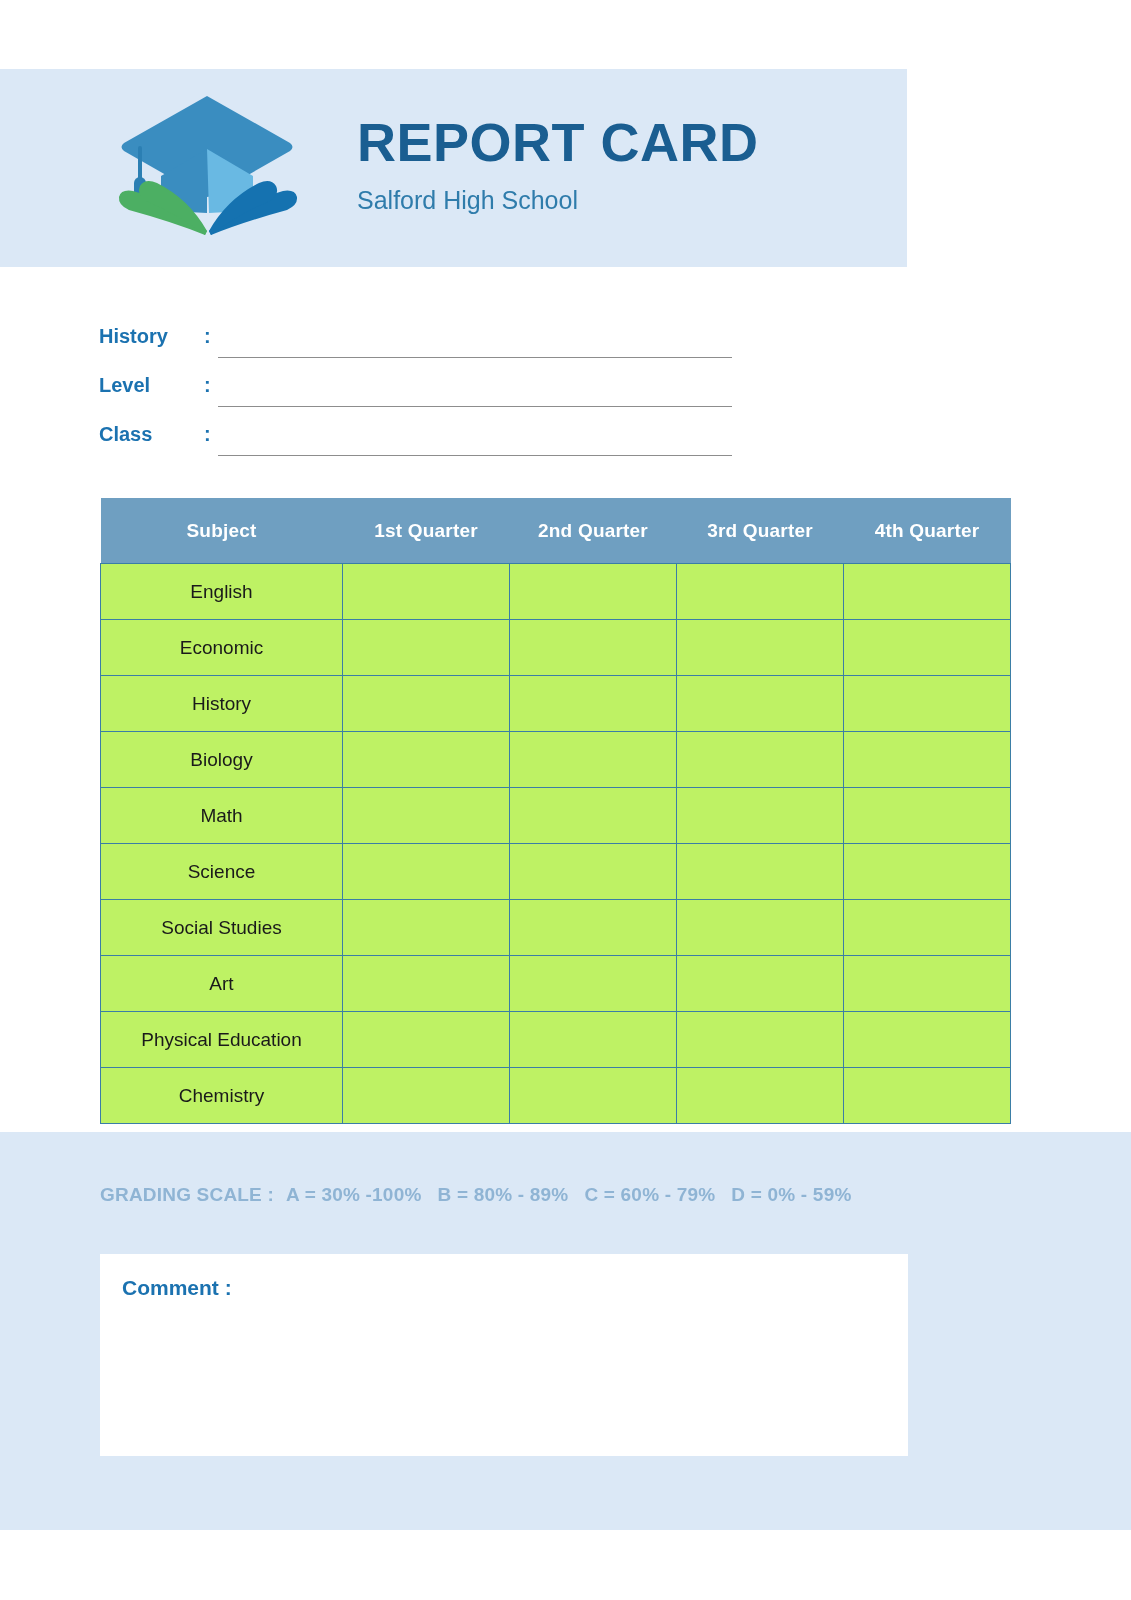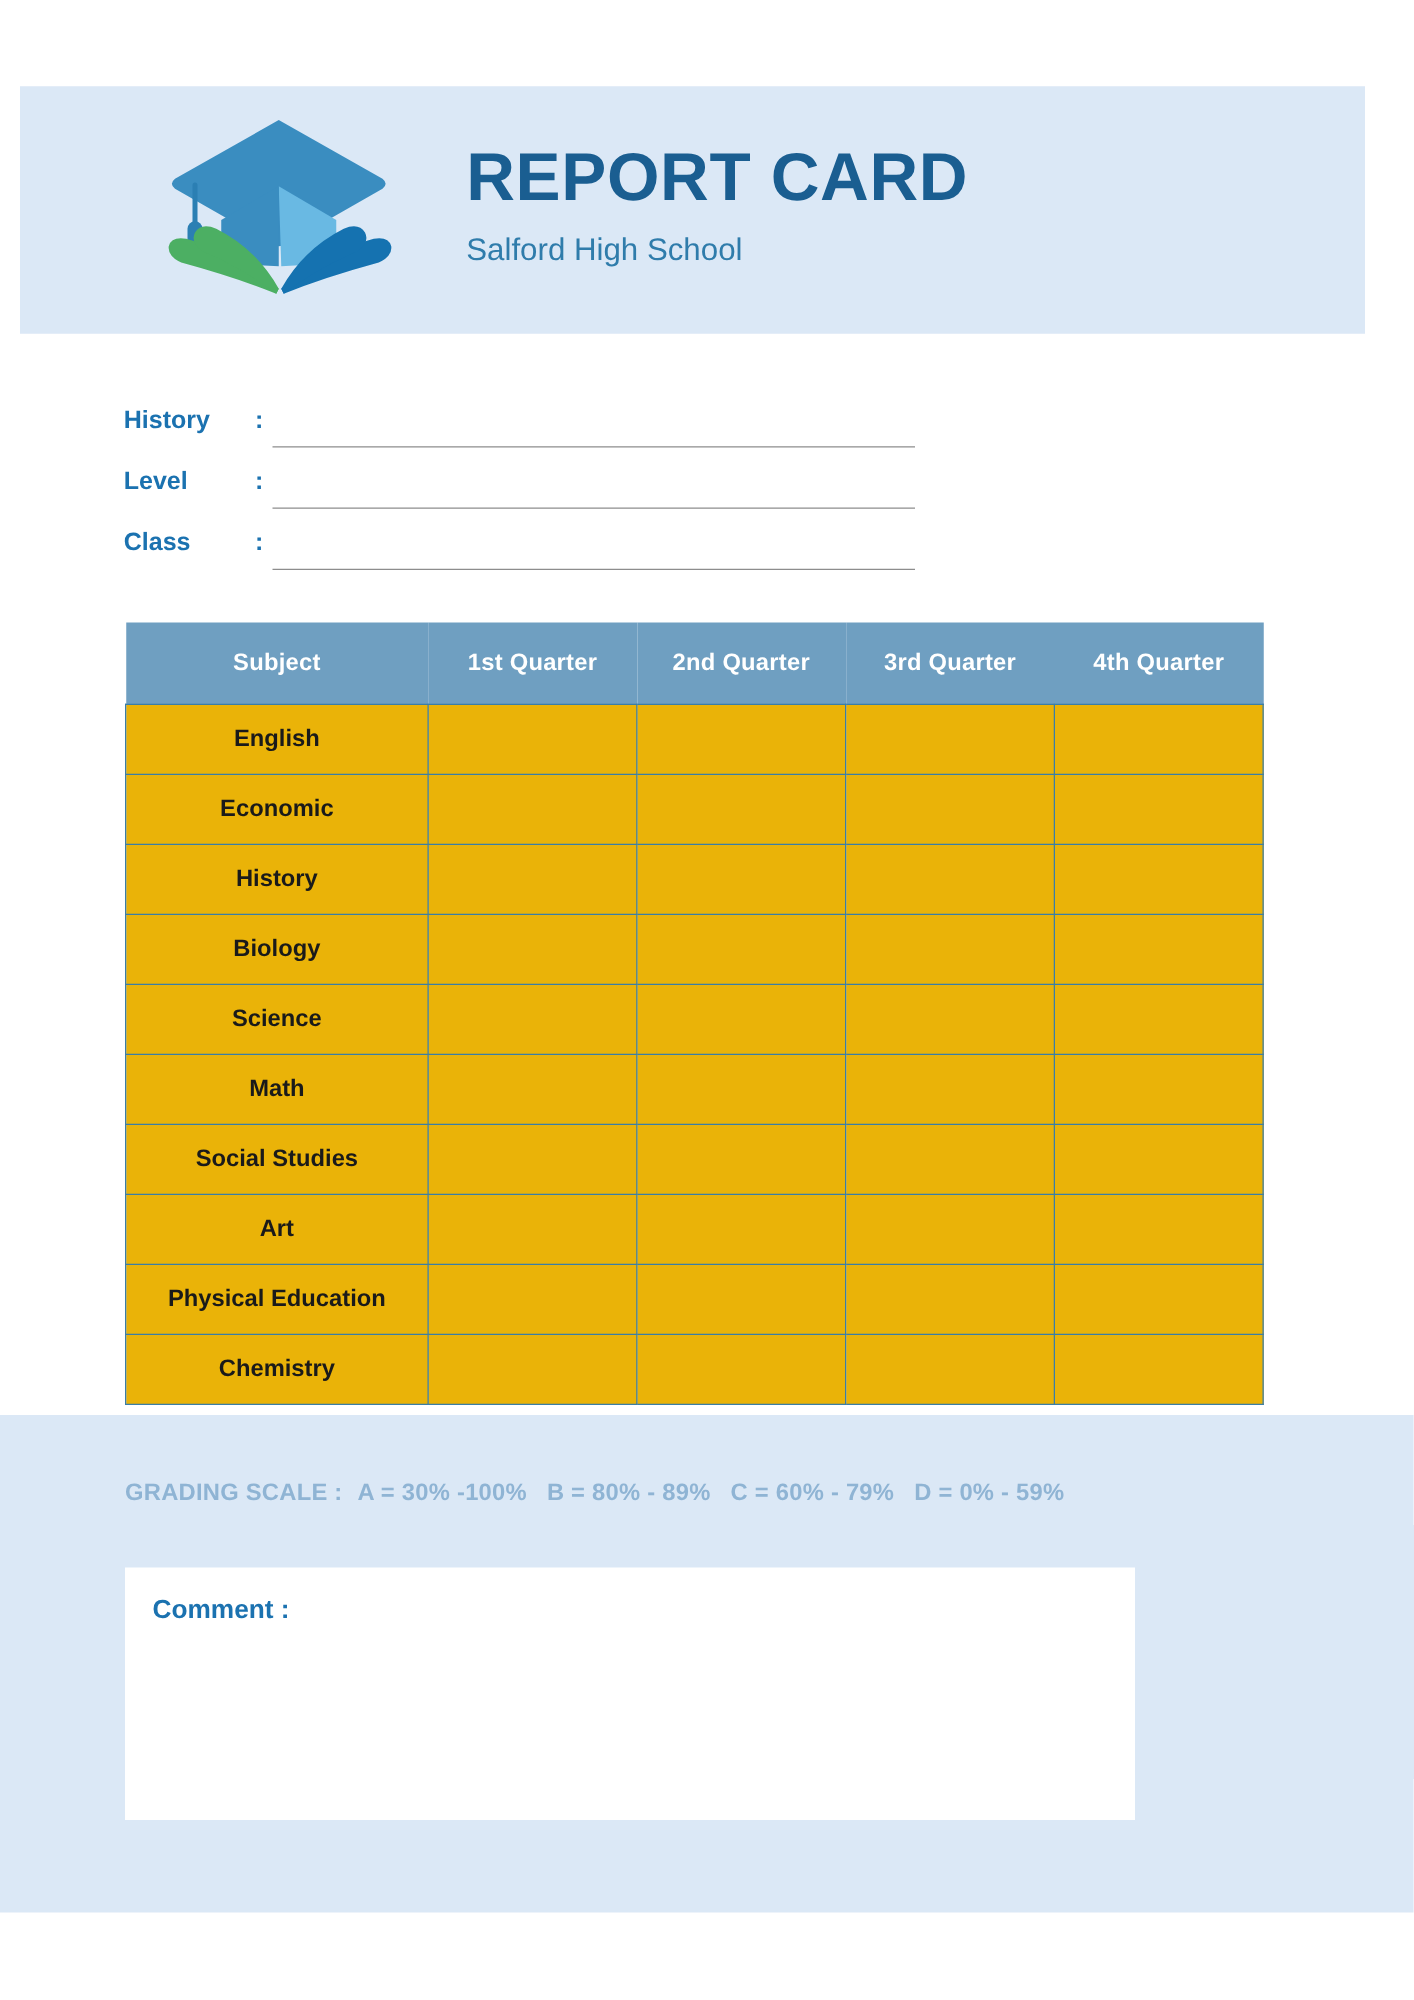--- a/index.html
+++ b/index.html
@@ -19,23 +19,23 @@
   .page {
     position: relative;
     width: 1131px;
     height: 1600px;
     background: #ffffff;
   }
 
   
   .header-banner {
     position: absolute;
-    left: 16px;
+    left: 0;
     top: 69px;
-    width: 1076px;
+    width: 907px;
     height: 198px;
     background: #dbe8f6;
     display: flex;
     align-items: center;
   }
   .logo-wrap {
     position: absolute;
     left: 85px;
     top: 22px;
     width: 245px;
@@ -122,22 +122,22 @@
     text-align: center;
     border: none;
     letter-spacing: 0.2px;
   }
   table.grades tbody td {
     border: 1px solid #3b7ea6;
     height: 53px;
     text-align: center;
     font-size: 19px;
     color: #1a1a1a;
-    background: #eab308;
-    font-weight: bold;
+    background: #bef264;
+    font-weight: normal;
   }
   table.grades tbody td.subject-cell {
     text-align: center;
   }
   .col-subject { width: 240px; }
   .col-q { width: 165px; }
 
   
   .bottom-section {
     position: absolute;
@@ -273,28 +273,28 @@
           <td></td>
         </tr>
         <tr>
           <td class="subject-cell">Biology</td>
           <td></td>
           <td></td>
           <td></td>
           <td></td>
         </tr>
         <tr>
+          <td class="subject-cell">Math</td>
+          <td></td>
+          <td></td>
+          <td></td>
+          <td></td>
+        </tr>
+        <tr>
           <td class="subject-cell">Science</td>
-          <td></td>
-          <td></td>
-          <td></td>
-          <td></td>
-        </tr>
-        <tr>
-          <td class="subject-cell">Math</td>
           <td></td>
           <td></td>
           <td></td>
           <td></td>
         </tr>
         <tr>
           <td class="subject-cell">Social Studies</td>
           <td></td>
           <td></td>
           <td></td>

